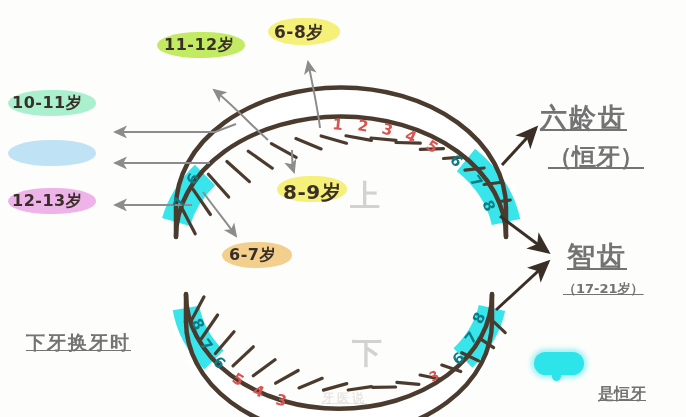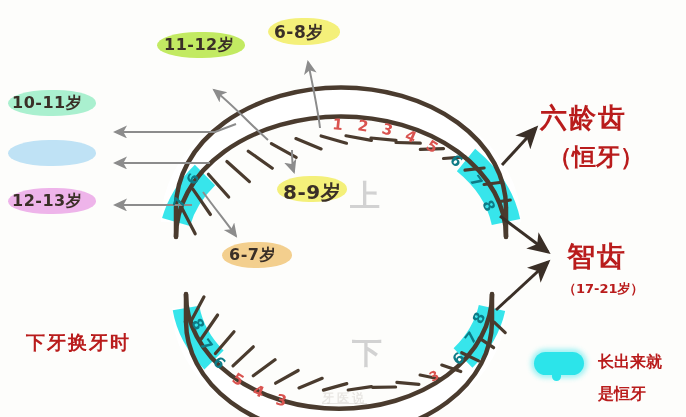--- a/index.html
+++ b/index.html
@@ -23,22 +23,23 @@
   }
   .hl{
     position:absolute;
     border-radius:48% 46% 50% 47%/52% 50% 48% 50%;
     filter:blur(.6px);
   }
   .chcap{
     position:absolute;
     font-family:"DejaVu Sans","Liberation Sans",sans-serif;
     font-weight:bold;
-    color:#b91c1c;
+    color:#737373;
     white-space:nowrap;
+    text-decoration:underline;
   }
   .updown{
     position:absolute;
     color:#d2d2d2;
     font-weight:bold;
     font-family:"DejaVu Sans","Liberation Sans",sans-serif;
   }
   .wm{
     position:absolute;
     color:rgba(160,150,140,.22);
@@ -239,18 +240,17 @@
 
   <div class="chcap" style="left:567px;top:238px;font-size:28px;letter-spacing:2px;">智齿</div>
   <div class="chcap" style="left:563px;top:280px;font-size:13px;">（17-21岁）</div>
 
   <div class="chcap" style="left:26px;top:330px;font-size:19px;letter-spacing:2px;">下牙换牙时</div>
 
   <div class="updown" style="left:350px;top:176px;font-size:30px;">上</div>
   <div class="updown" style="left:352px;top:333px;font-size:30px;">下</div>
 
   <div class="legendblob" style="left:534px;top:352px;"></div>
-  <div class="chcap" style="left:598px;top:352px;font-size:16px;">长出来就</div>
   <div class="chcap" style="left:598px;top:384px;font-size:16px;text-align:right;">是恒牙</div>
 
   <div class="wm" style="left:322px;top:390px;text-decoration:underline;">牙医说</div>
 
 </div>
 
 </body></html>

